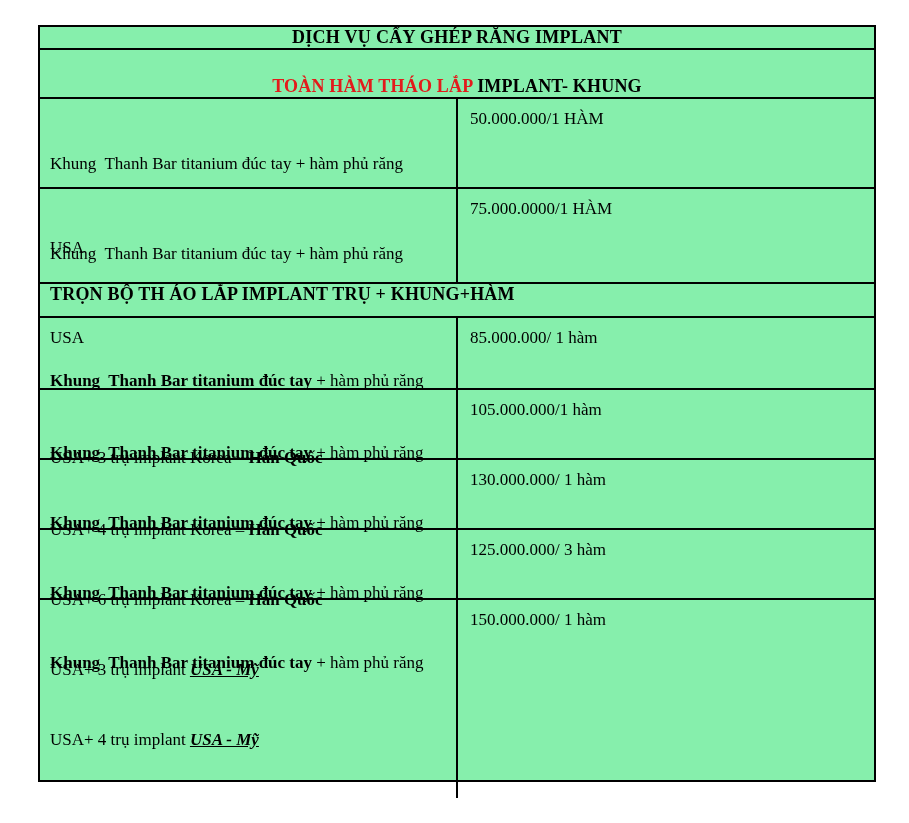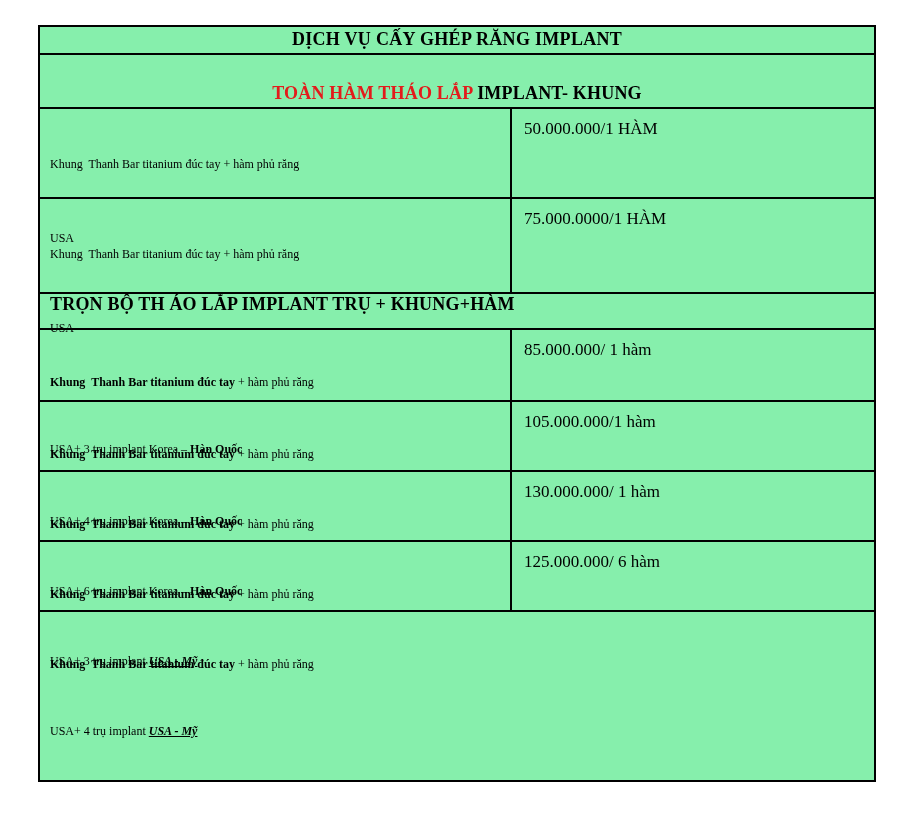--- a/index.html
+++ b/index.html
@@ -60,24 +60,24 @@
     height: 69px;
     align-items: flex-start;
     padding: 0 0 11px 10px;
     font-weight: bold;
     font-size: 18px;
     letter-spacing: 0.2px;
   }
 
   
   .svc .desc {
-    width: 470px;
+    width: 416px;
     box-sizing: border-box;
     padding: 3px 14px 0 10px;
-    font-size: 12px;
+    font-size: 17px;
   }
   .svc .price {
     flex: 1;
     box-sizing: border-box;
     border-left: 2px solid #000;
     padding: 8px 4px 0 12px;
     font-weight: normal;
     font-size: 17px;
     line-height: 24px;
   }
@@ -149,23 +149,24 @@
       <div class="ln"><span>USA+ 6 trụ implant Korea – </span><span class="b">Hàn Quốc</span></div>
     </div>
     <div class="price">130.000.000/ 1 hàm</div>
   </div>
 
   <div class="trow svc sec2-row h70">
     <div class="desc">
       <div class="ln"><span class="b">Khung  Thanh Bar titanium đúc tay</span><span> + hàm phủ răng</span></div>
       <div class="ln"><span>USA+ 3 trụ implant </span><span class="bi">USA - Mỹ</span></div>
     </div>
-    <div class="price">125.000.000/ 6 hàm</div>
+    <div class="price">125.000.000/ 3 hàm</div>
   </div>
 
   <div class="trow svc sec2-row">
     <div class="desc">
       <div class="ln"><span class="b">Khung  Thanh Bar titanium đúc tay</span><span> + hàm phủ răng</span></div>
       <div class="ln"><span>USA+ 4 trụ implant </span><span class="bi">USA - Mỹ</span></div>
     </div>
+    <div class="price">150.000.000/ 1 hàm</div>
   </div>
 
 </div>
 
 </body></html>

